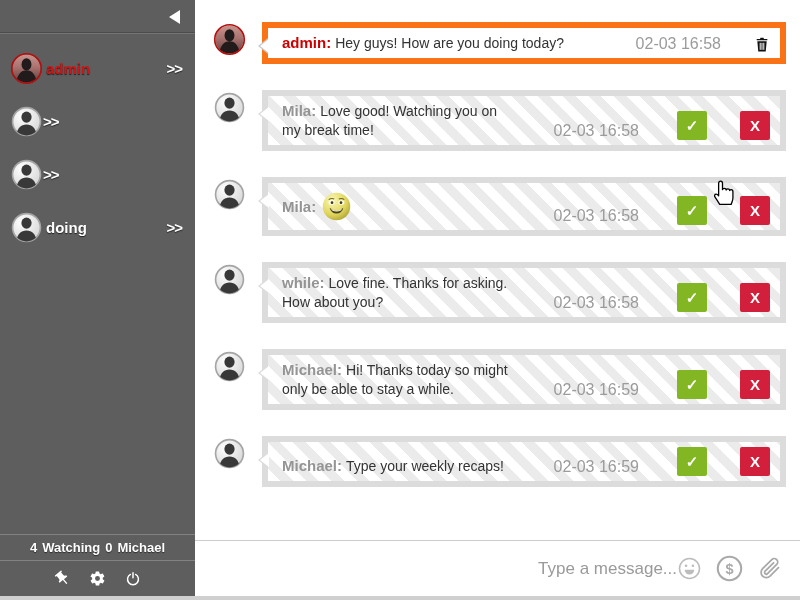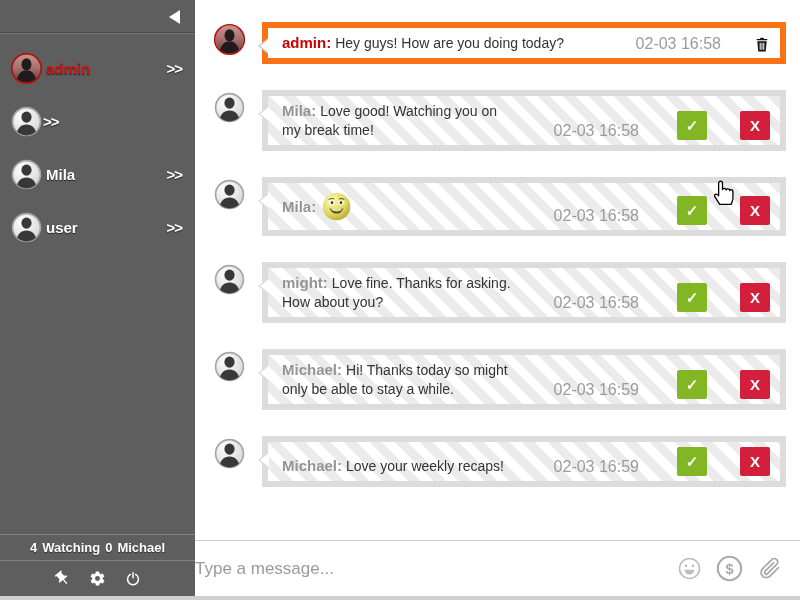--- a/index.html
+++ b/index.html
@@ -38,21 +38,21 @@
   .author.admin { color:#cc0000; }
   .time { flex:none; font-size:16px; color:#9b9b9b; white-space:nowrap; margin:0 5px 0 4px; }
   .mod-btn { flex:none; width:30px; height:29px; border:none; border-radius:2px; color:#fff; font-size:15px; font-weight:bold; margin-left:9px; cursor:pointer; display:flex; align-items:center; justify-content:center; font-family:"Liberation Sans", sans-serif; }
   .mod-btn.approve { background:#82b622; }
   .mod-btn.reject  { background:#d2203c; }
   .trash-btn { flex:none; margin-left:4px; cursor:pointer; width:16px; height:17px; display:flex; align-items:center; }
   .emoji { width:33px; height:33px; margin:2px 0; }
 
   
   .composer { flex:none; height:56px; border-top:1px solid #ccc; display:flex; align-items:center; }
-  .composer input { flex:1; border:none; outline:none; font-family:"Liberation Sans", sans-serif; font-size:17px; color:#555; background:transparent; }
+  .composer input { flex:1; border:none; outline:none; font-family:"Liberation Sans", sans-serif; font-size:17px; color:#555; background:transparent;text-align:right; }
   .composer input::placeholder { color:#9a9a9a; }
   .composer-icons { display:flex; align-items:center; gap:13px; margin-right:18px; }
   .composer-icons .icon-btn { cursor:pointer; display:flex; align-items:center; }
 
   
   .cursor { position:absolute; left:712px; top:177px; width:24px; height:29px; z-index:50; pointer-events:none; }
 </style>
 </head>
 <body>
 
@@ -123,21 +123,20 @@
                 <circle cx="18" cy="18" r="15.2"></circle>
               </clipPath>
     </defs>
     <circle cx="18" cy="18" r="15.2" fill="url(#gAv)" stroke="#a5a5a5" stroke-width="1.8"></circle>
     <g clip-path="url(#cAv)" fill="#383838">
       <ellipse cx="18" cy="13.2" rx="5.6" ry="6.1"></ellipse>
       <path d="M7 34 C7.6 24.8 12 21.2 18 21.2 C24 21.2 28.4 24.8 29 34 Z"></path>
     </g>
   </svg>
 
-        <span class="sb-name">Mila</span>
         <span class="sb-expand">&gt;&gt;</span>
       </div>
       <div class="sb-row">
 
   <svg class="av" viewBox="0 0 36 36">
     <defs>
       <radialGradient id="gAv" cx="35%" cy="30%" r="90%">
         <stop offset="0%" stop-color="#ffffff"></stop>
                 <stop offset="100%" stop-color="#d0d0d0"></stop>
       </radialGradient>
@@ -145,21 +144,21 @@
                 <circle cx="18" cy="18" r="15.2"></circle>
               </clipPath>
     </defs>
     <circle cx="18" cy="18" r="15.2" fill="url(#gAv)" stroke="#a5a5a5" stroke-width="1.8"></circle>
     <g clip-path="url(#cAv)" fill="#383838">
       <ellipse cx="18" cy="13.2" rx="5.6" ry="6.1"></ellipse>
       <path d="M7 34 C7.6 24.8 12 21.2 18 21.2 C24 21.2 28.4 24.8 29 34 Z"></path>
     </g>
   </svg>
 
-        <span class="sb-name">user</span>
+        <span class="sb-name">doing</span>
         <span class="sb-expand">&gt;&gt;</span>
       </div>
     </div>
 
     <div class="sb-spacer"></div>
 
     <div class="sb-stats">
       <span>4</span>
       <span>Watching</span>
       <span>0</span>
@@ -321,21 +320,21 @@
     </defs>
     <circle cx="18" cy="18" r="15.2" fill="url(#gAv)" stroke="#a5a5a5" stroke-width="1.8"></circle>
     <g clip-path="url(#cAv)" fill="#383838">
       <ellipse cx="18" cy="13.2" rx="5.6" ry="6.1"></ellipse>
       <path d="M7 34 C7.6 24.8 12 21.2 18 21.2 C24 21.2 28.4 24.8 29 34 Z"></path>
     </g>
   </svg>
 
         <div class="bubble pending">
           <div class="msg-body">
-            <span class="author">might:</span><span>Love fine. Thanks for asking. How about you?</span>
+            <span class="author">while:</span><span>Love fine. Thanks for asking. How about you?</span>
           </div>
           <span class="time">02-03 16:58</span>
           <button class="mod-btn approve">✓</button>
           <button class="mod-btn reject">X</button>
         </div>
       </div>
 
       <div class="msg-row">
 
   <svg class="av" viewBox="0 0 36 36">
@@ -379,21 +378,21 @@
     </defs>
     <circle cx="18" cy="18" r="15.2" fill="url(#gAv)" stroke="#a5a5a5" stroke-width="1.8"></circle>
     <g clip-path="url(#cAv)" fill="#383838">
       <ellipse cx="18" cy="13.2" rx="5.6" ry="6.1"></ellipse>
       <path d="M7 34 C7.6 24.8 12 21.2 18 21.2 C24 21.2 28.4 24.8 29 34 Z"></path>
     </g>
   </svg>
 
         <div class="bubble pending">
           <div class="msg-body">
-            <span class="author">Michael:</span><span>Love your weekly recaps!</span>
+            <span class="author">Michael:</span><span>Type your weekly recaps!</span>
           </div>
           <span class="time">02-03 16:59</span>
           <button class="mod-btn approve">✓</button>
           <button class="mod-btn reject">X</button>
         </div>
       </div>
 
     </div>
 
     <div class="composer">

